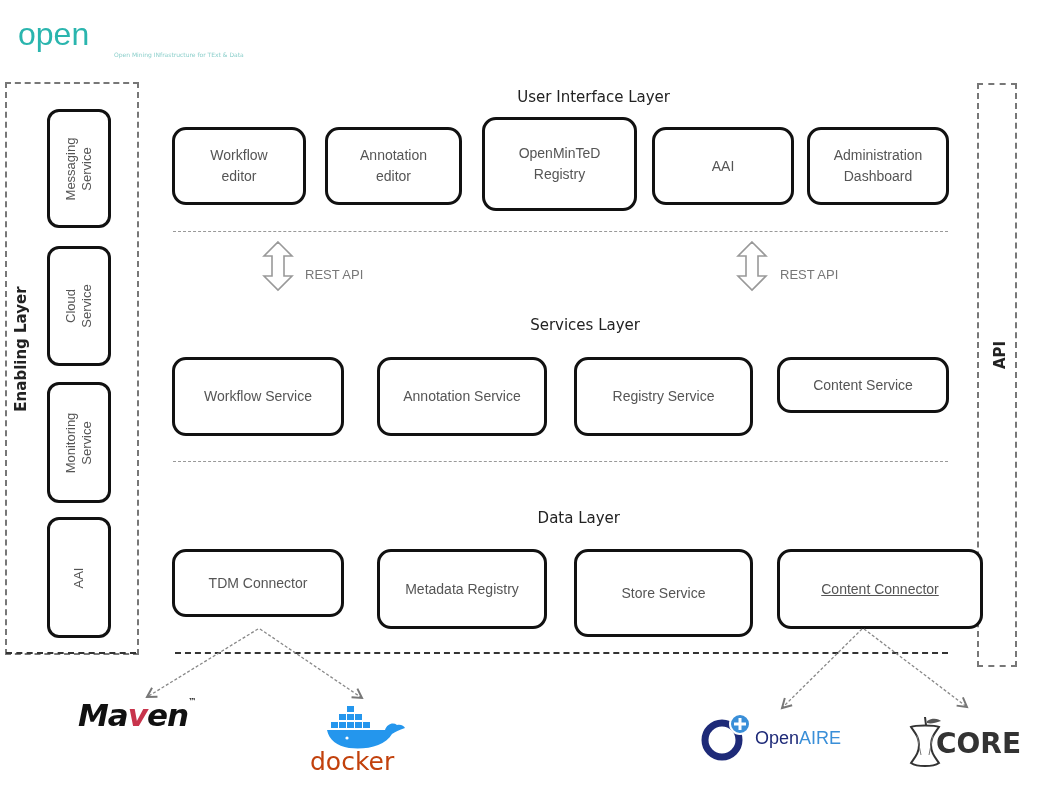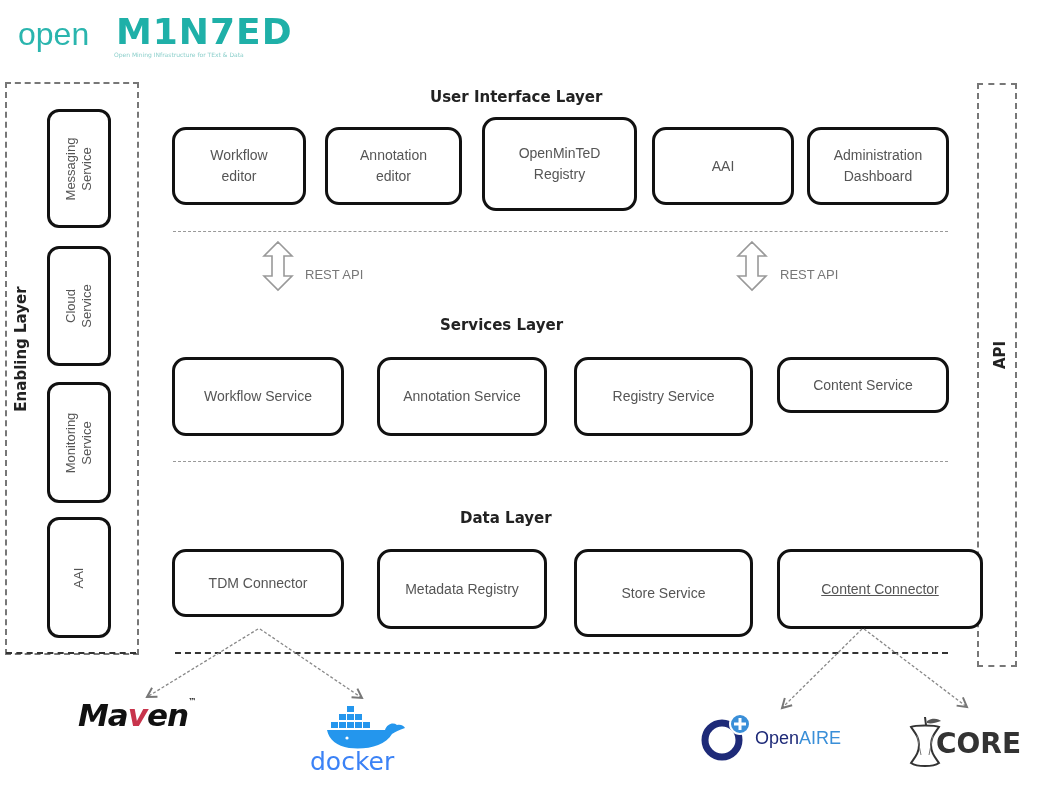--- a/index.html
+++ b/index.html
@@ -24,38 +24,37 @@
   .enabling-label { left: -44px; top: 340px; width: 130px; text-align: center; font-size: 15px; }
   .api-label { left: 990px; top: 350px; width: 20px; text-align: center; font-size: 15px; }
 
   .vbox { position: absolute; left: 47px; width: 64px; border: 3px solid #111; border-radius: 12px;
           box-sizing: border-box; background: #fff; }
   .vbox .vtext { position: absolute; left: 50%; top: 50%; transform: translate(-50%, -50%) rotate(-90deg);
                  text-align: center; font-family: "Liberation Sans", sans-serif; font-size: 13px; color: #555; line-height: 16px;
                  white-space: nowrap; }
 
   
-  .layer-title { font-weight: bold; font-size: 15px; color: #222; white-space: nowrap; text-align: left; }
+  .layer-title { font-weight: normal; font-size: 15px; color: #222; white-space: nowrap; text-align: right; }
 
   .box { position: absolute; border: 3px solid #111; border-radius: 14px; box-sizing: border-box; background: #fff;
          display: flex; align-items: center; justify-content: center; text-align: center;
          font-family: "Liberation Sans", sans-serif; font-size: 14px; color: #555; line-height: 21px; }
 
   .sep { position: absolute; height: 0; }
   .sep-light { border-top: 1px dashed #999; }
   .sep-dark { border-top: 2px dashed #333; }
 
   .rest { font-family: "Liberation Sans", sans-serif; font-size: 13px; color: #777; }
 </style>
 </head>
 <body>
 
 <div class="abs logo">
   <span class="logo-open">open</span>
-  <span class="logo-minted">M1N7ED</span>
   <span class="logo-tag">Open Mining INfrastructure for TExt &amp; Data</span>
 </div>
 
 <div class="abs enabling"></div>
 <div class="vlabel enabling-label">Enabling Layer</div>
 
 <div class="vbox" style="top:109px;height:119px;">
   <div class="vtext" style="white-space:pre;">Messaging
 Service</div>
 </div>
@@ -141,21 +140,21 @@
       <rect x="30" y="12" width="7" height="6"></rect>
     <rect x="6" y="20" width="7" height="6"></rect>
       <rect x="14" y="20" width="7" height="6"></rect>
       <rect x="22" y="20" width="7" height="6"></rect>
       <rect x="30" y="20" width="7" height="6"></rect>
       <rect x="38" y="20" width="7" height="6"></rect>
     <path d="M2 28 L60 28 C62 22 68 20 72 23 C76 22 79 24 80 26 C74 28 70 30 67 32 C60 44 42 48 24 46 C12 44 4 38 2 28 Z"></path>
   </g>
   <circle cx="22" cy="36" r="1.6" fill="#fff"></circle>
 </svg>
-<div class="abs" style="left:310px;top:747px;font-family:'DejaVu Sans',sans-serif;font-size:25px;color:#3b82f6;letter-spacing:0px;">docker</div>
+<div class="abs" style="left:310px;top:747px;font-family:'DejaVu Sans',sans-serif;font-size:25px;color:#c2410c;letter-spacing:0px;">docker</div>
 
 <svg class="abs" style="left:700px;top:712px;" width="56" height="50">
   <circle cx="22" cy="28" r="17" fill="none" stroke="#1e2a78" stroke-width="7"></circle>
   <circle cx="40" cy="12" r="10" fill="#3a8fd8" stroke="#fff" stroke-width="2"></circle>
   <path d="M40 6 L40 18 M34 12 L46 12" stroke="#fff" stroke-width="3"></path>
 </svg>
 <div class="abs" style="left:755px;top:728px;font-family:'Liberation Sans',sans-serif;font-size:18px;white-space:nowrap;">
   <span style="color:#1e2a78;">Open</span><span style="color:#3a8fd8;">AIRE</span>
 </div>
 

